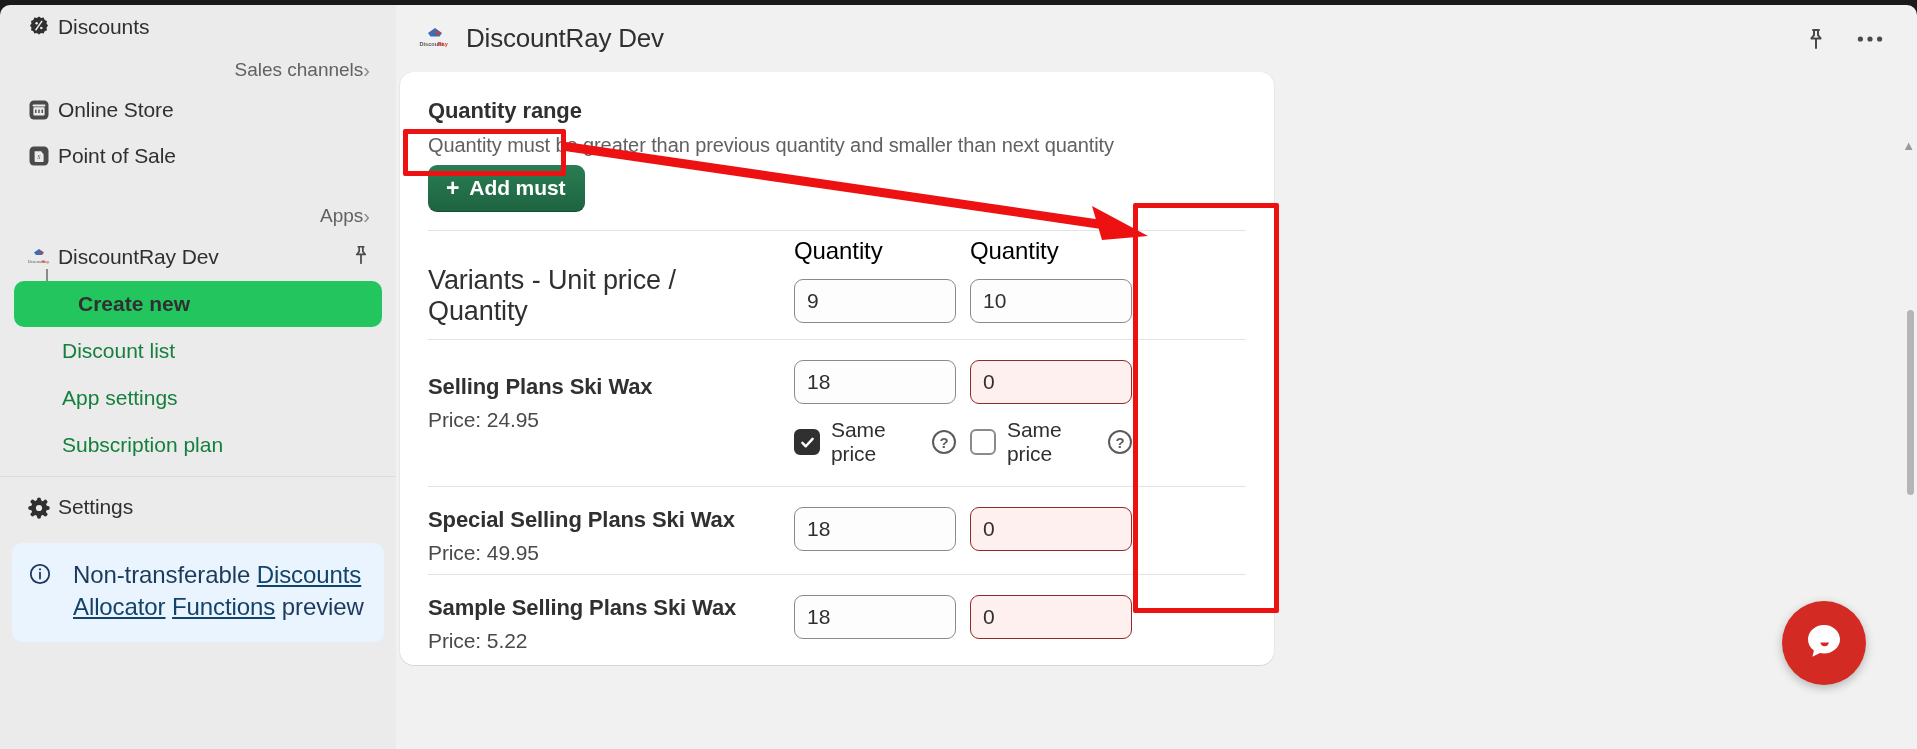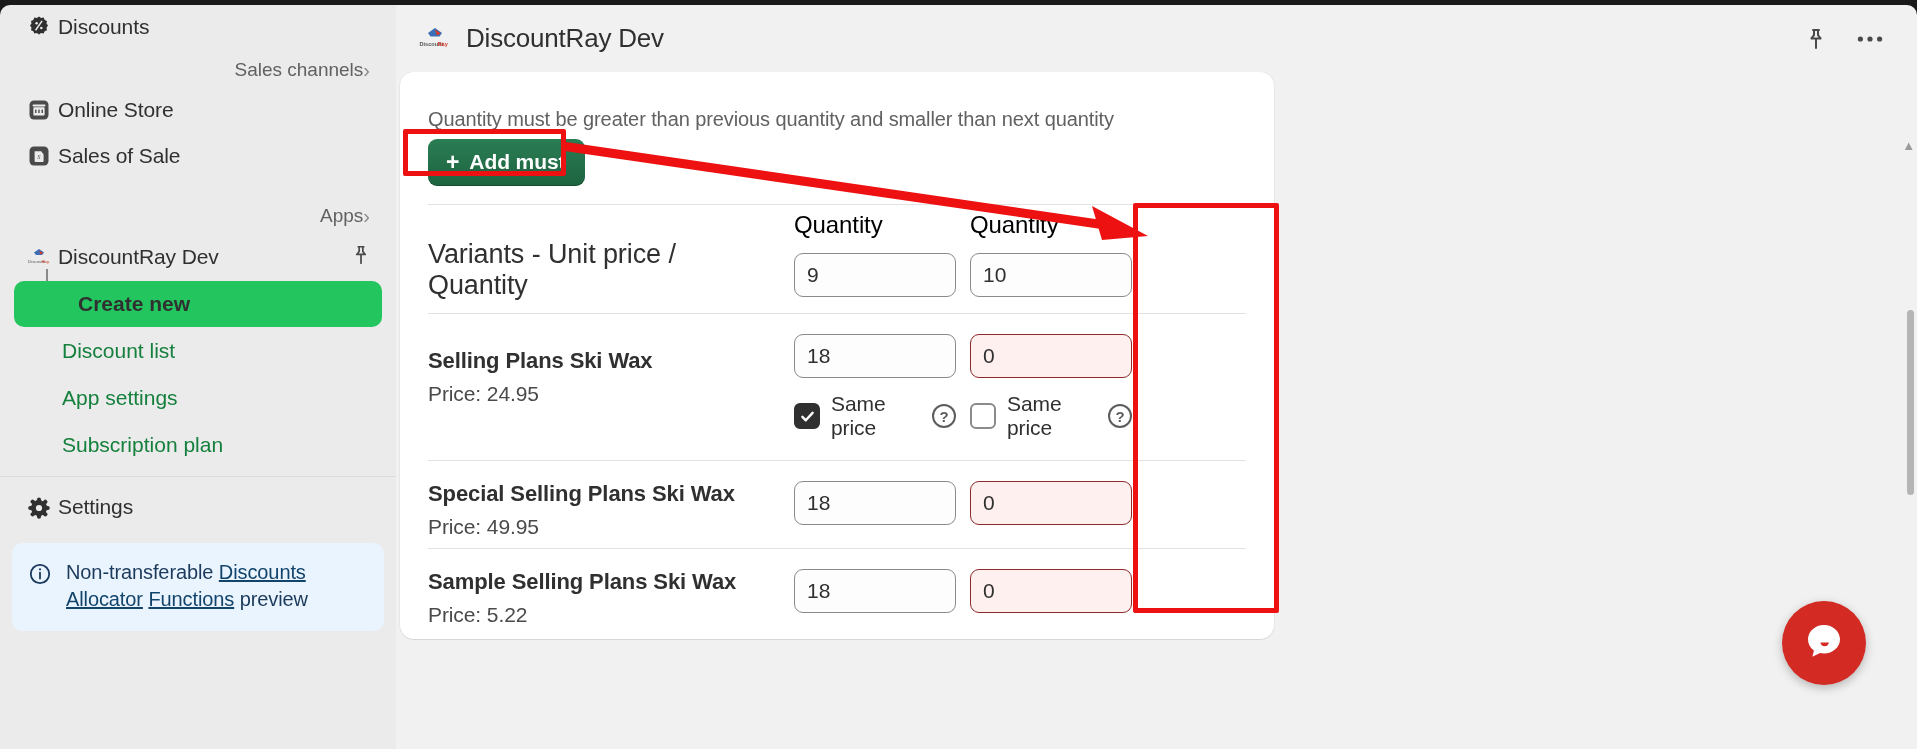--- a/index.html
+++ b/index.html
@@ -85,22 +85,23 @@
   }
   .callout {
     margin: 10px 12px 0 12px;
     background: #eaf4fe;
     border-radius: 10px;
     padding: 16px 16px 18px 16px;
     display: flex; gap: 14px;
     align-items: flex-start;
   }
   .callout .txt {
-    font-size: 20px; line-height: 1.35; color: #1b3a5c;
+    font-size: 24px; line-height: 1.35; color: #1b3a5c;
     letter-spacing: -0.1px;
+    margin-left: 7px;
   }
   .callout a { color: #12436b; text-decoration: underline; }
 
   
   .topbar {
     position: absolute;
     left: 396px; top: 5px;
     width: 1521px; height: 67px;
     background: #f1f1f1;
     border-top-right-radius: 10px;
@@ -305,21 +306,21 @@
     </div>
 
     <div class="nav-row">
       <span class="ico">
         <svg width="24" height="24" viewBox="0 0 24 24">
           <rect x="2.5" y="2.5" width="19" height="19" rx="4.5" fill="#4a4a4a"></rect>
           <path d="M7.6 7.3h6.6l2.4 3.1v6.6a1 1 0 0 1-1 1H8.6a1 1 0 0 1-1-1V7.3z" fill="#ebebeb"></path>
           <text x="10.2" y="14.6" font-size="6.4" fill="#4a4a4a" font-family="Liberation Serif, serif" font-style="italic">S</text>
         </svg>
       </span>
-      <span class="label">Sales of Sale</span>
+      <span class="label">Point of Sale</span>
     </div>
 
     <div class="section-head" style="padding-top:26px;">
       <span>Apps</span>
       <span class="chev">›</span>
     </div>
 
     <div class="nav-row" style="height:48px;">
       <span class="ico">
         <svg width="26" height="20" viewBox="0 0 26 20">
@@ -405,20 +406,21 @@
           <circle cx="13" cy="4" r="2.6"></circle>
           <circle cx="22.6" cy="4" r="2.6"></circle>
       </svg>
     </span>
   </header>
 
   <main class="main">
 
     <section class="card">
       <div class="card-head">
+        <div class="card-title">Quantity range</div>
         <div class="card-sub">Quantity must be greater than previous quantity and smaller than next quantity</div>
         <button class="btn-green">
           <span class="plus">+</span>
           <span>Add must</span>
         </button>
       </div>
 
       <div class="rowsep"></div>
 
       <div class="grid">

